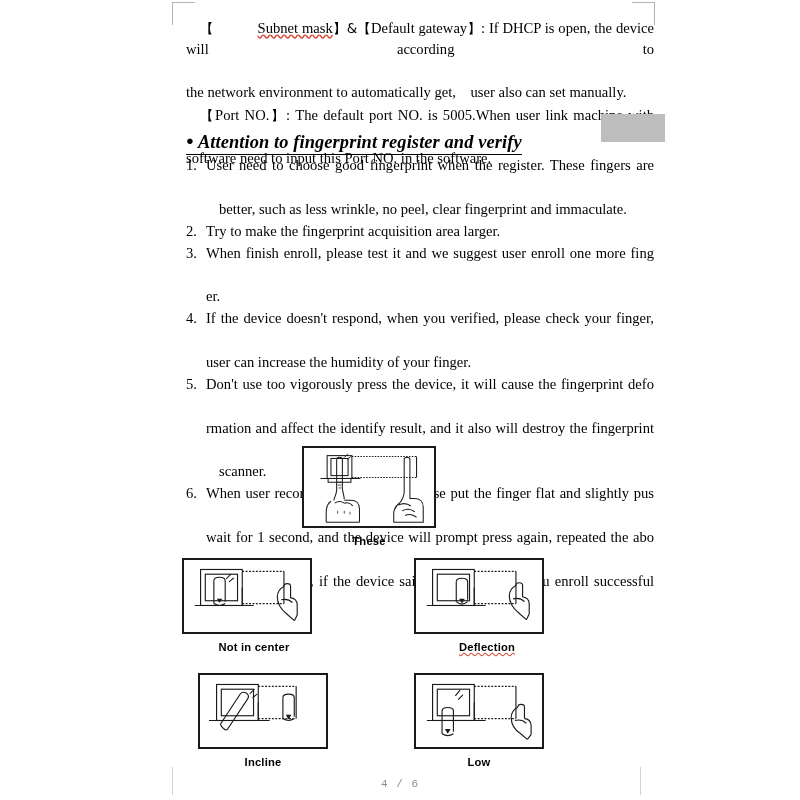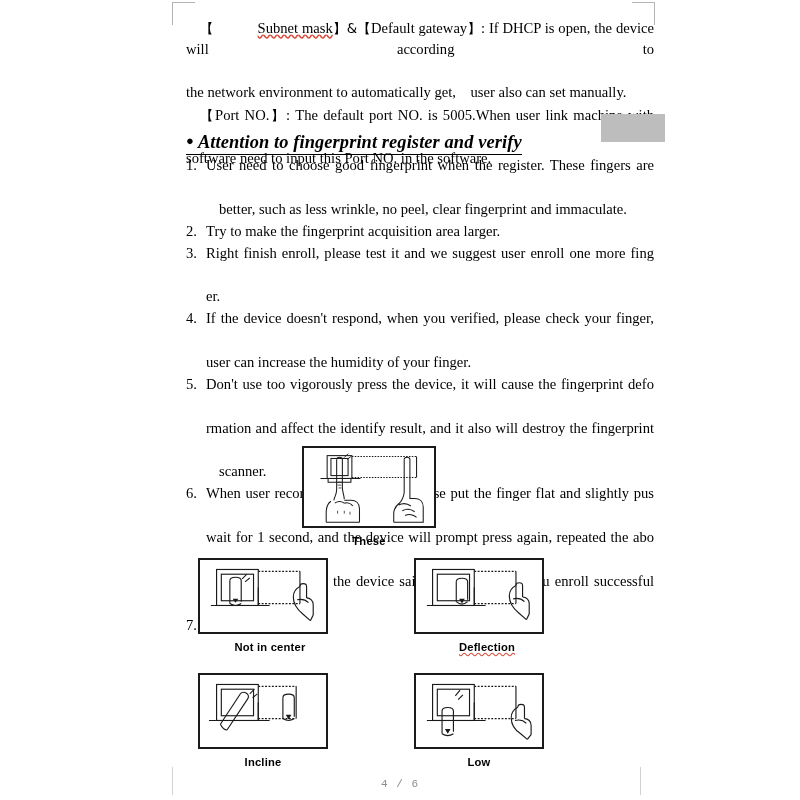--- a/index.html
+++ b/index.html
@@ -160,21 +160,21 @@
     letter-spacing: 0.2px;
   }
   .fig .cap.wavy-cap {
     text-decoration: underline wavy #d94a3a;
     text-decoration-skip-ink: none;
   }
 
   #fig-right   { left: 302px; top: 446px; width: 134px; }
   #fig-right .frame   { width: 134px; height: 82px; }
 
-  #fig-notcenter { left: 198px; top: 558px; width: 144px; }
+  #fig-notcenter { left: 182px; top: 558px; width: 144px; }
   #fig-notcenter .frame { width: 130px; height: 76px; }
 
   #fig-deflection { left: 414px; top: 558px; width: 146px; }
   #fig-deflection .frame { width: 130px; height: 76px; }
 
   #fig-incline { left: 198px; top: 673px; width: 130px; }
   #fig-incline .frame { width: 130px; height: 76px; }
 
   #fig-low { left: 414px; top: 673px; width: 130px; }
   #fig-low .frame { width: 130px; height: 76px; }
@@ -239,21 +239,21 @@
     <div class="li">
       <span class="num">2.</span>
       <span class="body">
         <span class="l">Try to make the fingerprint acquisition area larger.</span>
       </span>
     </div>
 
     <div class="li">
       <span class="num">3.</span>
       <span class="body">
-        <span class="l jl">Right finish enroll, please test it and we suggest user enroll one more fing</span>
+        <span class="l jl">When finish enroll, please test it and we suggest user enroll one more fing</span>
         <span class="l">er.</span>
       </span>
     </div>
 
     <div class="li">
       <span class="num">4.</span>
       <span class="body">
         <span class="l jl">If the device doesn't respond, when you verified, please check your finger,</span>
         <span class="l">user can increase the humidity of your finger.</span>
       </span>

